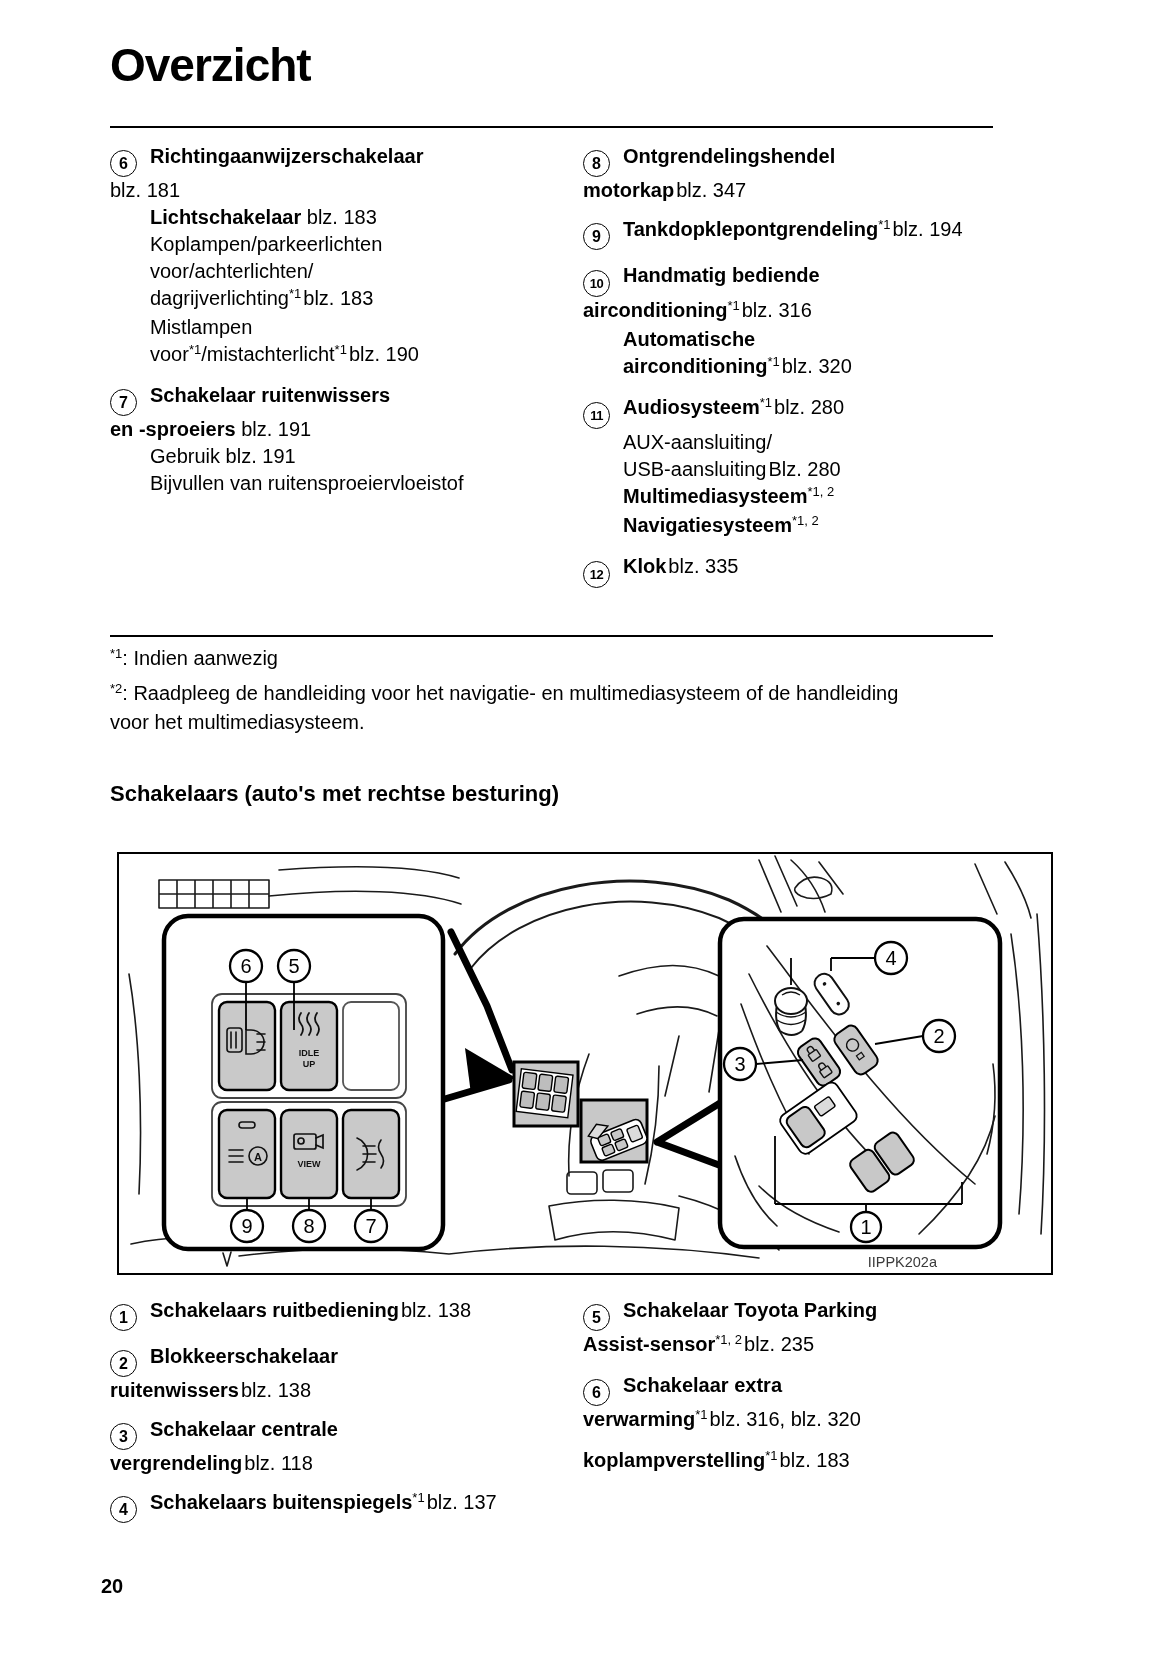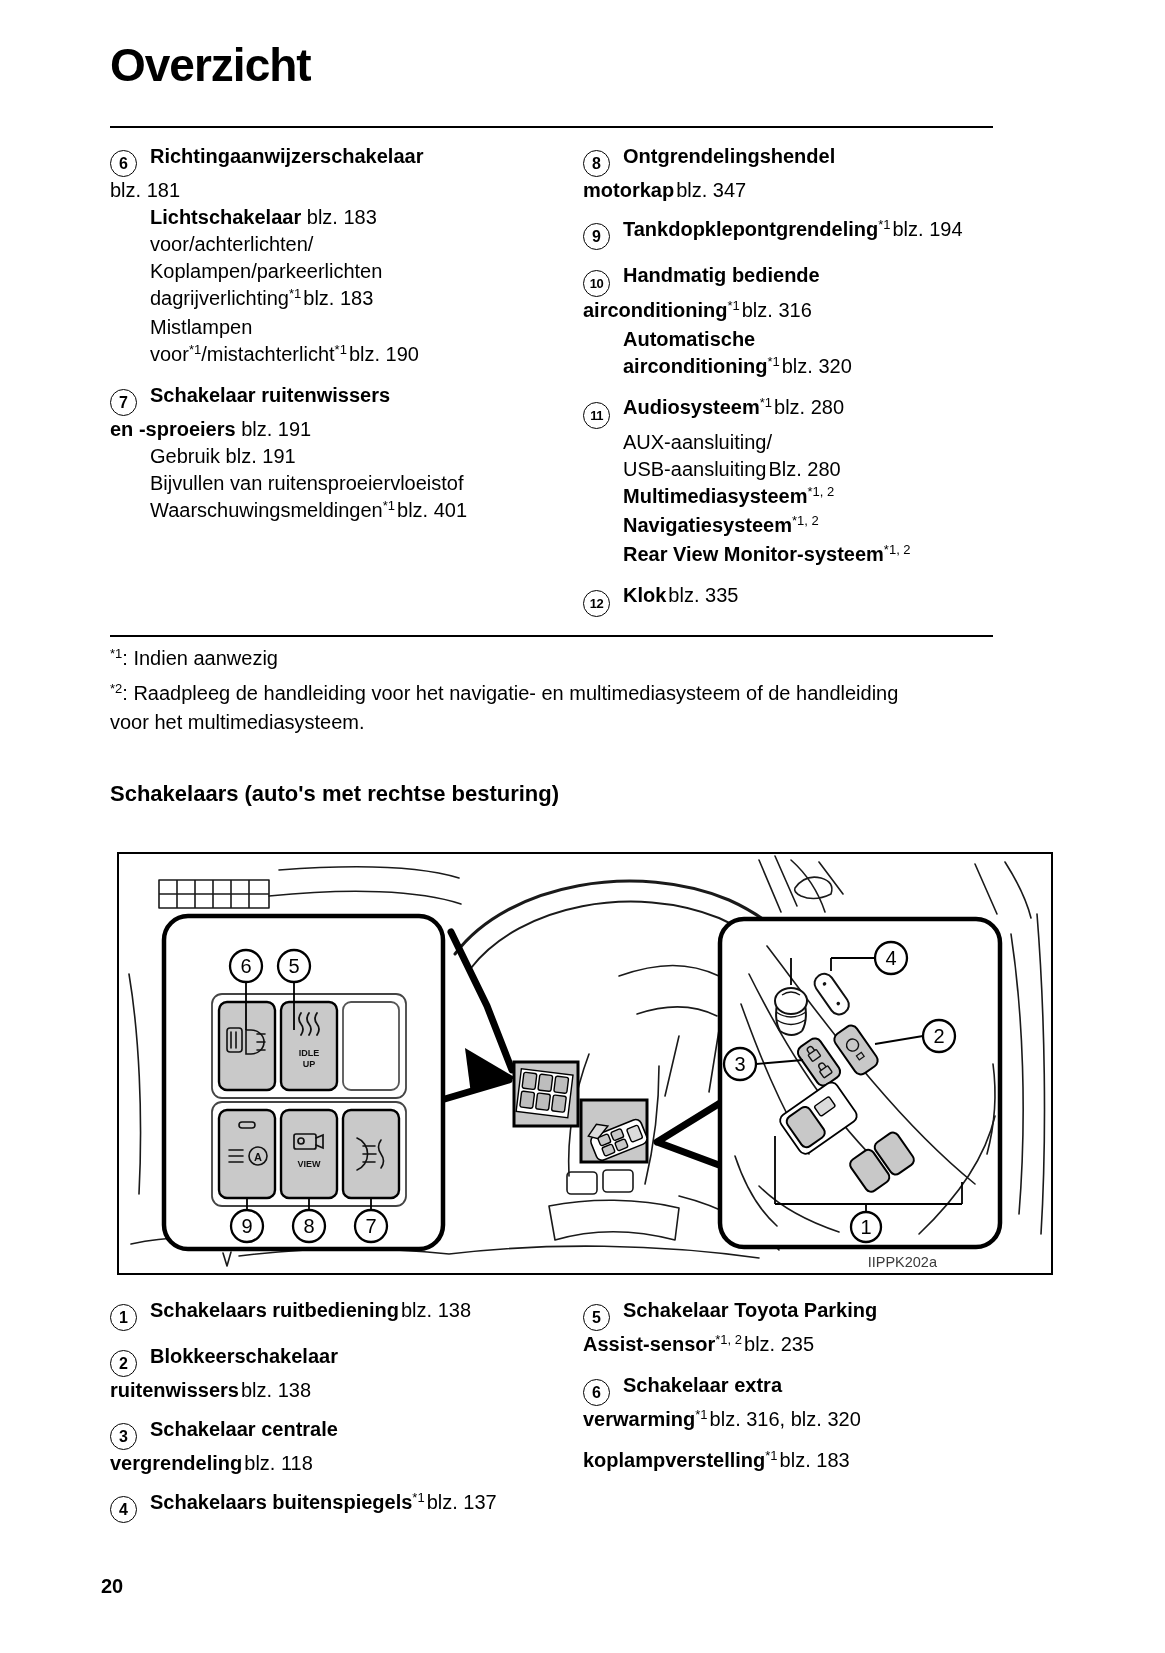--- a/index.html
+++ b/index.html
@@ -50,35 +50,34 @@
 <div class="rule rule1"></div>
 
 <div class="cols toplist">
   <div class="colL">
 
     <div class="item">
       <div><span class="cnum">6</span><span class="b">Richtingaanwijzerschakelaar</span></div>
       <div><span>blz. 181</span></div>
       <div class="sub">
         <div><span class="b">Lichtschakelaar</span><span> blz. 183</span></div>
+        <div><span>Koplampen/parkeerlichten</span></div>
         <div><span>voor/achterlichten/</span></div>
-        <div><span>Koplampen/parkeerlichten</span></div>
         <div><span>dagrijverlichting</span><span class="sup">*1</span><span class="pref">blz. 183</span></div>
         <div><span>Mistlampen</span></div>
         <div><span>voor</span><span class="sup">*1</span><span>/mistachterlicht</span><span class="sup">*1</span><span class="pref">blz. 190</span></div>
       </div>
     </div>
 
     <div class="item">
       <div><span class="cnum">7</span><span class="b">Schakelaar ruitenwissers</span></div>
       <div><span class="b">en -sproeiers</span><span> blz. 191</span></div>
       <div class="sub">
         <div><span>Gebruik blz. 191</span></div>
         <div><span>Bijvullen van ruitensproeiervloeistof</span></div>
-        <div><span>Waarschuwingsmeldingen</span><span class="sup">*1</span><span class="pref">blz. 401</span></div>
       </div>
     </div>
 
   </div>
   <div class="colR">
 
     <div class="item">
       <div><span class="cnum">8</span><span class="b">Ontgrendelingshendel</span></div>
       <div><span class="b">motorkap</span><span class="pref">blz. 347</span></div>
     </div>
@@ -96,21 +95,20 @@
       </div>
     </div>
 
     <div class="item">
       <div><span class="cnum cnum-sm">11</span><span class="b">Audiosysteem</span><span class="sup b">*1</span><span class="pref">blz. 280</span></div>
       <div class="sub">
         <div><span>AUX-aansluiting/</span></div>
         <div><span>USB-aansluiting</span><span class="pref">Blz. 280</span></div>
         <div><span class="b">Multimediasysteem</span><span class="sup b">*1, 2</span></div>
         <div><span class="b">Navigatiesysteem</span><span class="sup b">*1, 2</span></div>
-        <div><span class="b">Rear View Monitor-systeem</span><span class="sup b">*1, 2</span></div>
       </div>
     </div>
 
     <div class="item">
       <div><span class="cnum cnum-sm">12</span><span class="b">Klok</span><span class="pref">blz. 335</span></div>
     </div>
 
   </div>
 </div>
 

